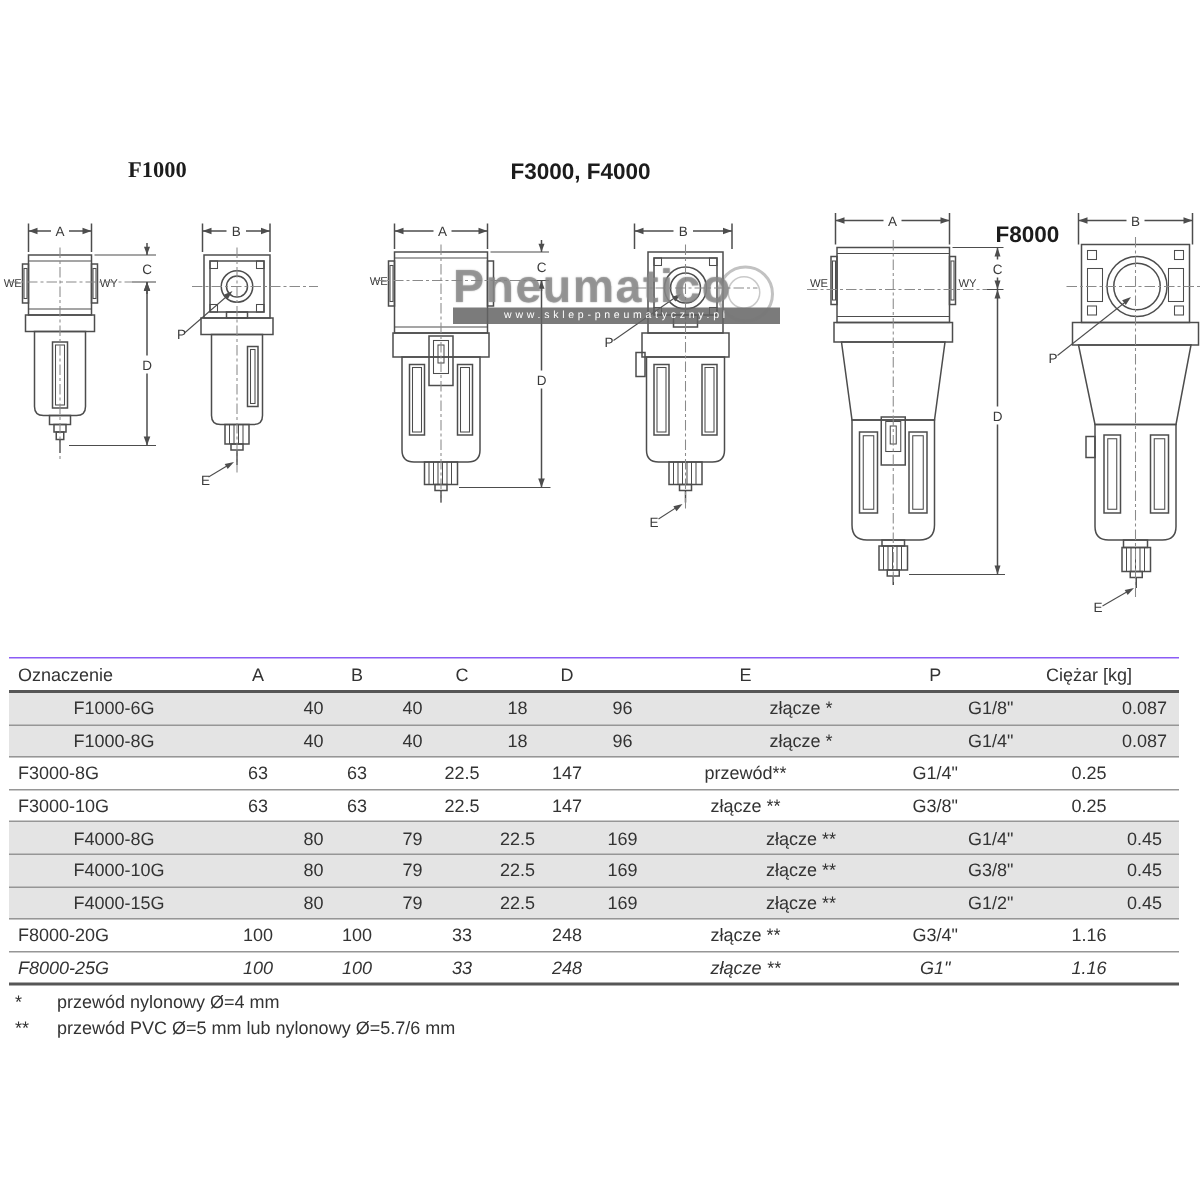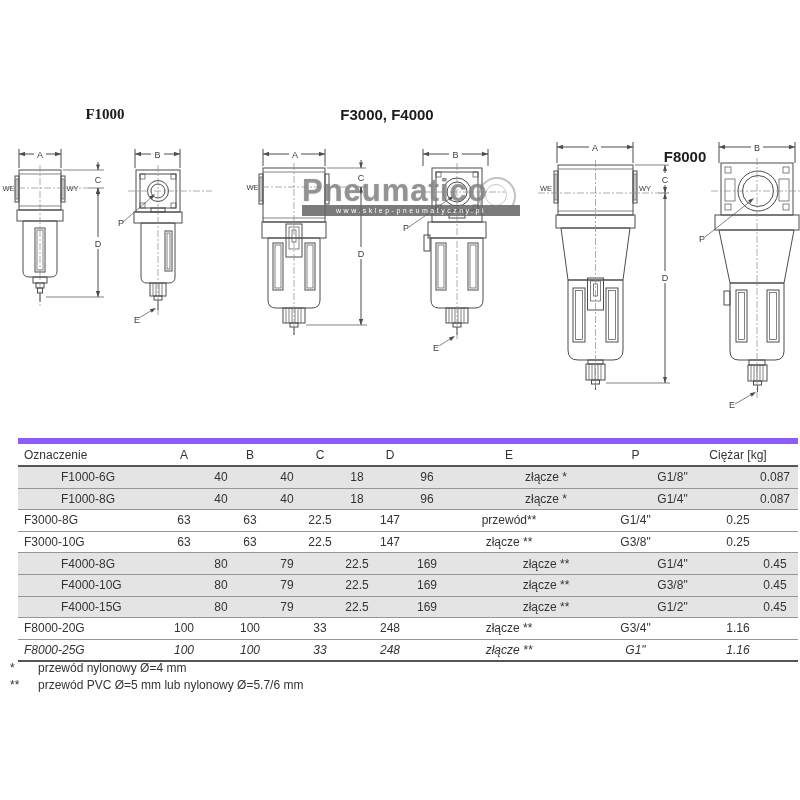--- a/index.html
+++ b/index.html
@@ -37,21 +37,21 @@
     margin-top:-1px; height:11px; background:rgba(100,100,100,0.85);
     color:#fff; font-size:7px; letter-spacing:2.5px; line-height:11px;
     text-align:center; white-space:nowrap; overflow:hidden;
   }
   .wm-ring { border:2px solid rgba(120,120,120,0.45); border-radius:50%;
     width:34px; height:34px; left:478px; top:177px; z-index:2; }
   .wm-ring2 { border:1.5px solid rgba(120,120,120,0.4); border-radius:50%;
     width:20px; height:20px; left:485px; top:184px; z-index:2; }
 
   
-  .spec-table { left:18px; top:438px; width:780px; border-top:6px solid #8b5cf6; z-index:3; }
+  .spec-table { left:6px; top:438px; width:780px; border-top:1px solid #8b5cf6; z-index:3; }
   .trow {
     display:grid; grid-template-columns:135px 62px 70px 70px 70px 168px 85px 120px;
     height:20.6px; align-items:center; border-bottom:1px solid #969696;
     font-size:12px; color:#333;
   }
   .trow.thead { height:21px; border-bottom:2px solid #565656; }
   .trow.tlast { border-bottom:2px solid #565656;font-style:italic; }
   .trow.shaded { background:#e4e4e4;padding-left:37px; }
   .tcell { text-align:center; white-space:nowrap; }
   .tcell.c0 { text-align:left; padding-left:6px; }

